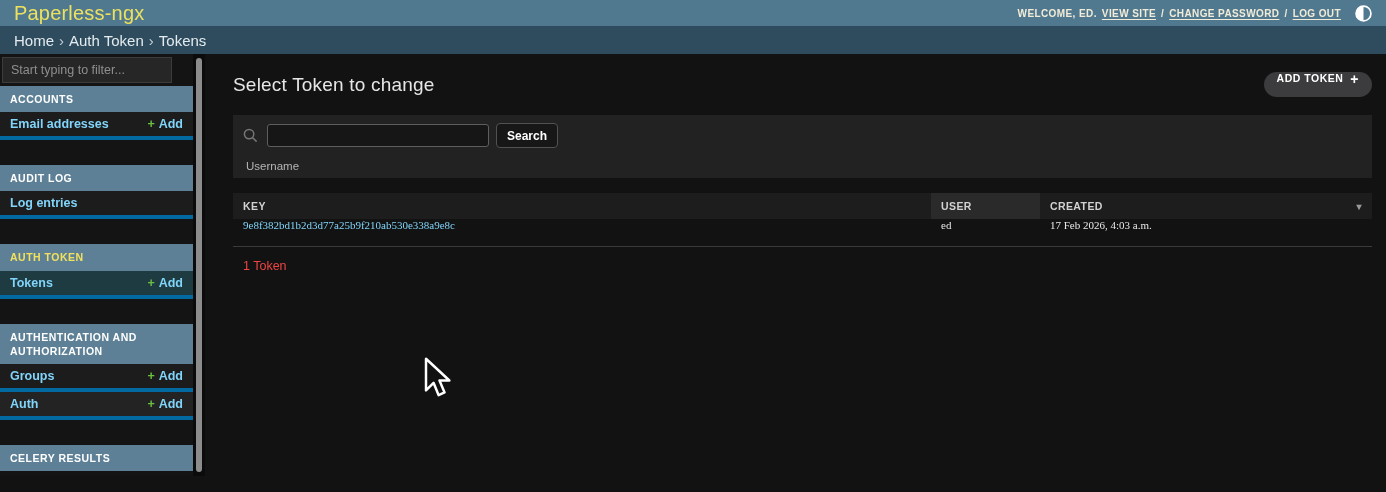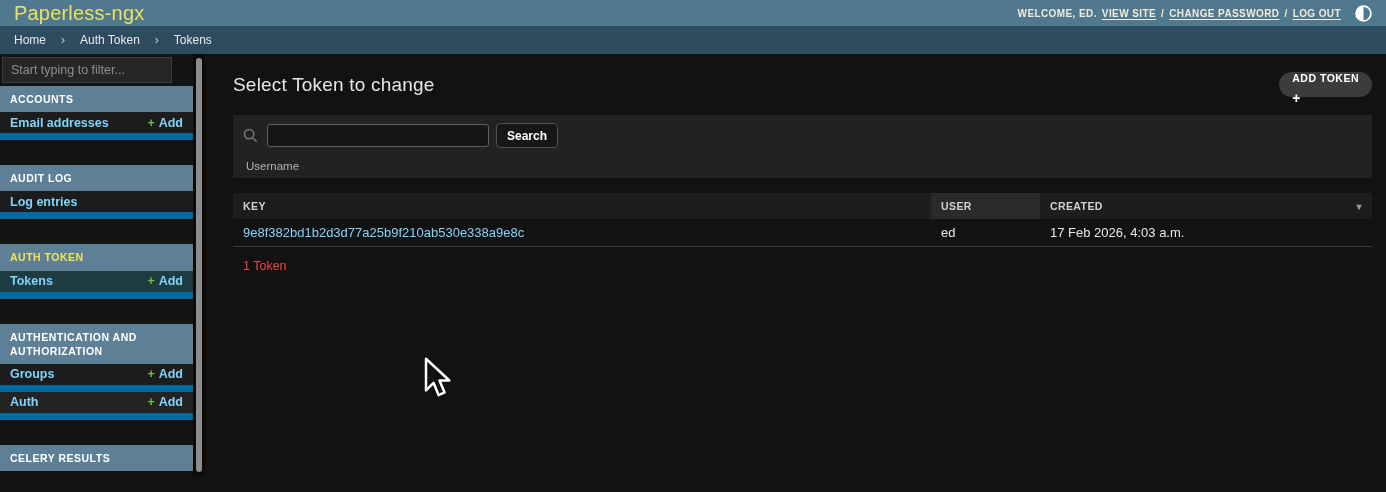--- a/index.html
+++ b/index.html
@@ -51,23 +51,23 @@
     cursor: pointer;
   }
 
   
   .breadcrumbs {
     height: 28px;
     background: #2e4c5d;
     display: flex;
     align-items: center;
     padding: 0 14px;
-    font-size: 12px;
+    font-size: 15px;
     color: #e4ebf0;
-    gap: 15px;
+    gap: 5px;
   }
   .breadcrumbs a { color: #e4ebf0; text-decoration: none; }
   .crumb-sep { color: #c3cfd7; }
 
   
   .body-wrap {
     display: flex;
     height: 422px;
   }
 
@@ -104,21 +104,21 @@
     line-height: 1.35;
   }
   .section-header.current-app { color: #f3e15d; }
   .nav-row {
     height: 28px;
     display: flex;
     align-items: center;
     justify-content: space-between;
     padding: 0 10px;
     background: #1c1c1c;
-    border-bottom: 7px solid #0369a1;
+    border-bottom: 4px solid #0369a1;
   }
   .nav-row.selected { background: #1d3b40; }
   .nav-row.lighter { background: #232323; }
   .nav-row a.model-link {
     color: #81d4fa;
     font-size: 12.5px;
     font-weight: 600;
     text-decoration: none;
   }
   .add-link {
@@ -177,21 +177,20 @@
     border-radius: 13px;
     background: #3c3c3e;
     border: none;
     color: #ffffff;
     font-family: "Liberation Sans", sans-serif;
     font-size: 10.5px;
     font-weight: bold;
     text-transform: uppercase;
     letter-spacing: 0.5px;
     cursor: pointer;
-    flex-direction: column;
   }
   .add-object-btn .plus-glyph { font-size: 14px; font-weight: bold; line-height: 1; }
 
   
   .search-panel {
     background: #222222;
     padding: 8px 10px 6px 10px;
     margin-bottom: 15px;
   }
   .search-row { display: flex; align-items: center; gap: 7px; }
@@ -244,25 +243,25 @@
     font-weight: bold;
     text-transform: uppercase;
     letter-spacing: 0.4px;
   }
   .th.sorted-col { background: #2a2a2a; }
   .th.with-caret { justify-content: space-between; }
   .sort-caret { color: #9a9a9a; font-size: 10px; }
   .td {
     height: 27px;
     display: flex;
-    align-items: center;
     padding: 0 10px;
-    font-size: 13px;
+    font-size: 11px;
     color: #e8e8e8;
     font-weight: 500;
+    font-family: Liberation Serif, serif;
   }
   .tbody-row { border-bottom: 1px solid #3a3a3a; }
   .td a.object-link {
     color: #81d4fa;
     text-decoration: none;
     font-weight: 500;
   }
   .result-count {
     padding: 12px 0 0 10px;
     font-size: 12.5px;

